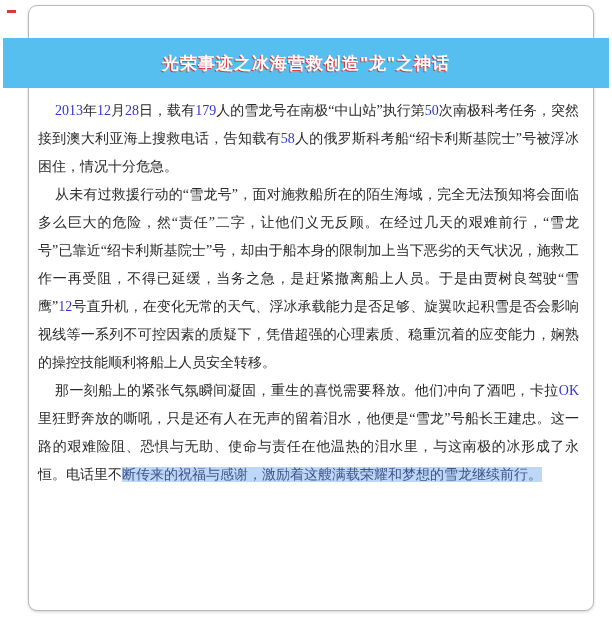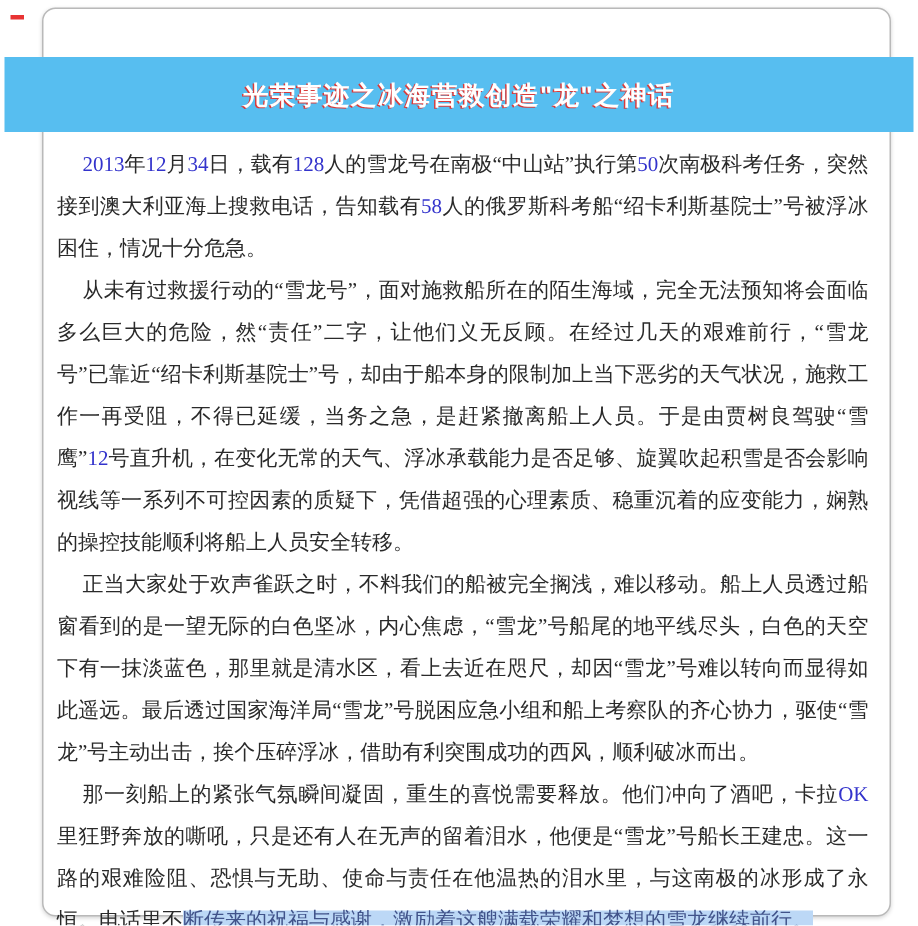--- a/index.html
+++ b/index.html
@@ -26,18 +26,17 @@
 </head>
 <body>
 
 <div class="screen">
   <div class="red-marker"></div>
   <div class="panel"></div>
   <div class="banner">
     <h1 class="title">光荣事迹之冰海营救创造"龙"之神话</h1>
   </div>
   <div class="content">
-      <p class="para"><span><span class="latin">2013</span>年<span class="latin">12</span>月<span class="latin">34</span>日，载有<span class="latin">128</span>人的雪龙号在南极“中山站”执行第<span class="latin">50</span>次南极科考任务，突然接到澳大利亚海上搜救电话，告知载有<span class="latin">58</span>人的俄罗斯科考船“绍卡利斯基院士”号被浮冰困住，情况十分危急。</span></p>
+      <p class="para"><span><span class="latin">2013</span>年<span class="latin">12</span>月<span class="latin">28</span>日，载有<span class="latin">179</span>人的雪龙号在南极“中山站”执行第<span class="latin">50</span>次南极科考任务，突然接到澳大利亚海上搜救电话，告知载有<span class="latin">58</span>人的俄罗斯科考船“绍卡利斯基院士”号被浮冰困住，情况十分危急。</span></p>
       <p class="para"><span>从未有过救援行动的“雪龙号”，面对施救船所在的陌生海域，完全无法预知将会面临多么巨大的危险，然“责任”二字，让他们义无反顾。在经过几天的艰难前行，“雪龙号”已靠近“绍卡利斯基院士”号，却由于船本身的限制加上当下恶劣的天气状况，施救工作一再受阻，不得已延缓，当务之急，是赶紧撤离船上人员。于是由贾树良驾驶“雪鹰”<span class="latin">12</span>号直升机，在变化无常的天气、浮冰承载能力是否足够、旋翼吹起积雪是否会影响视线等一系列不可控因素的质疑下，凭借超强的心理素质、稳重沉着的应变能力，娴熟的操控技能顺利将船上人员安全转移。</span></p>
-      <p class="para"><span>正当大家处于欢声雀跃之时，不料我们的船被完全搁浅，难以移动。船上人员透过船窗看到的是一望无际的白色坚冰，内心焦虑，“雪龙”号船尾的地平线尽头，白色的天空下有一抹淡蓝色，那里就是清水区，看上去近在咫尺，却因“雪龙”号难以转向而显得如此遥远。最后透过国家海洋局“雪龙”号脱困应急小组和船上考察队的齐心协力，驱使“雪龙”号主动出击，挨个压碎浮冰，借助有利突围成功的西风，顺利破冰而出。</span></p>
       <p class="para"><span>那一刻船上的紧张气氛瞬间凝固，重生的喜悦需要释放。他们冲向了酒吧，卡拉<span class="latin">OK</span>里狂野奔放的嘶吼，只是还有人在无声的留着泪水，他便是“雪龙”号船长王建忠。这一路的艰难险阻、恐惧与无助、使命与责任在他温热的泪水里，与这南极的冰形成了永恒。电话里不</span><span class="hl">断传来的祝福与感谢，激励着这艘满载荣耀和梦想的雪龙继续前行。</span></p>
     </div>
 </div>
 
 </body></html>

